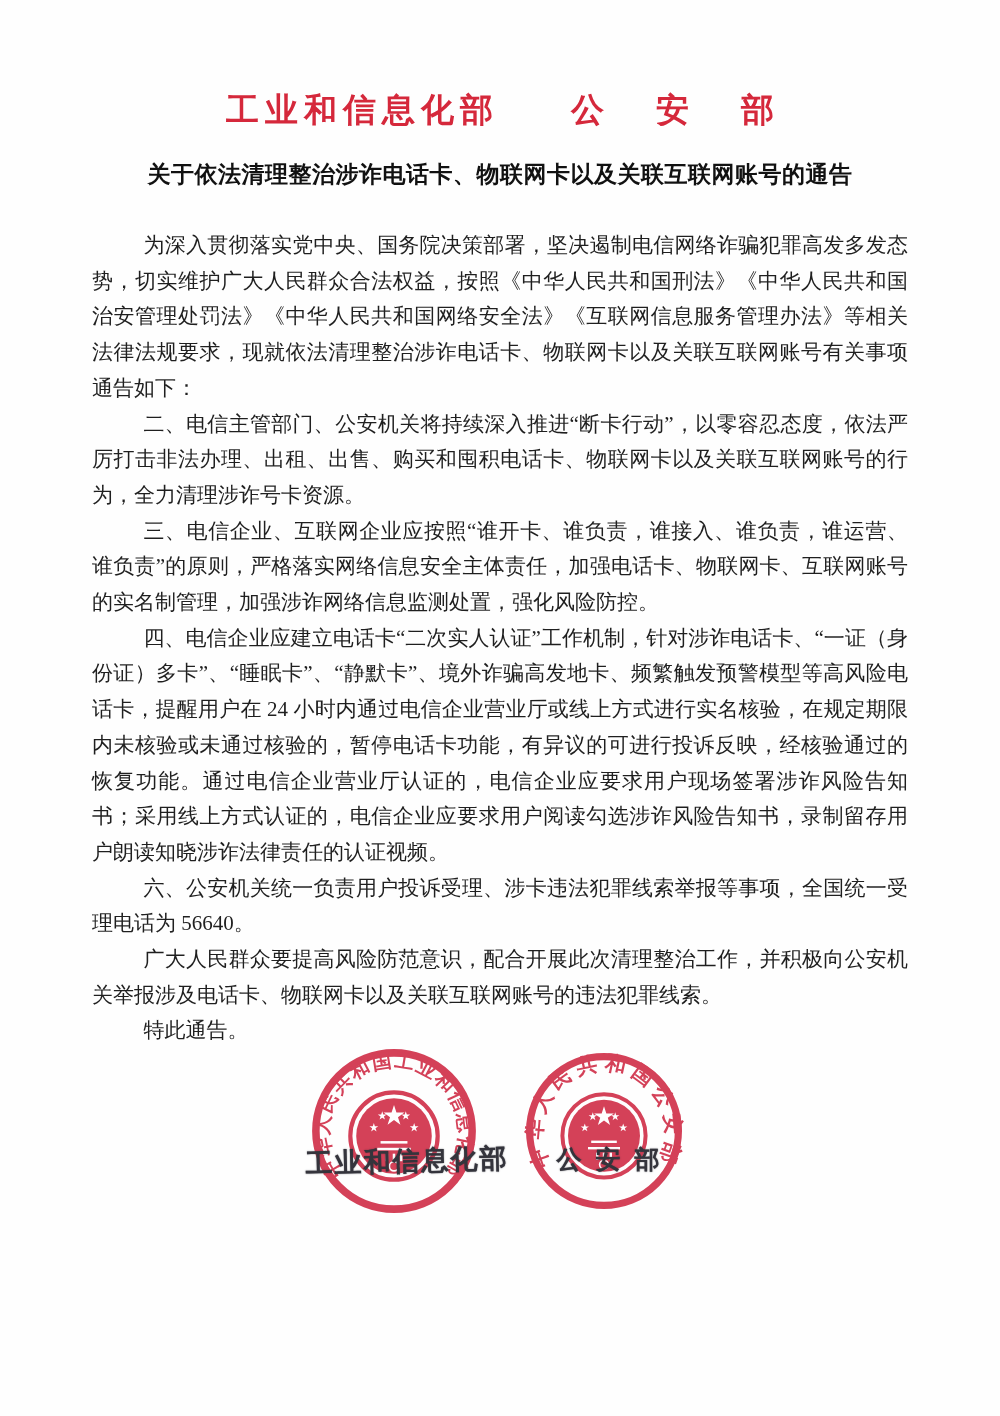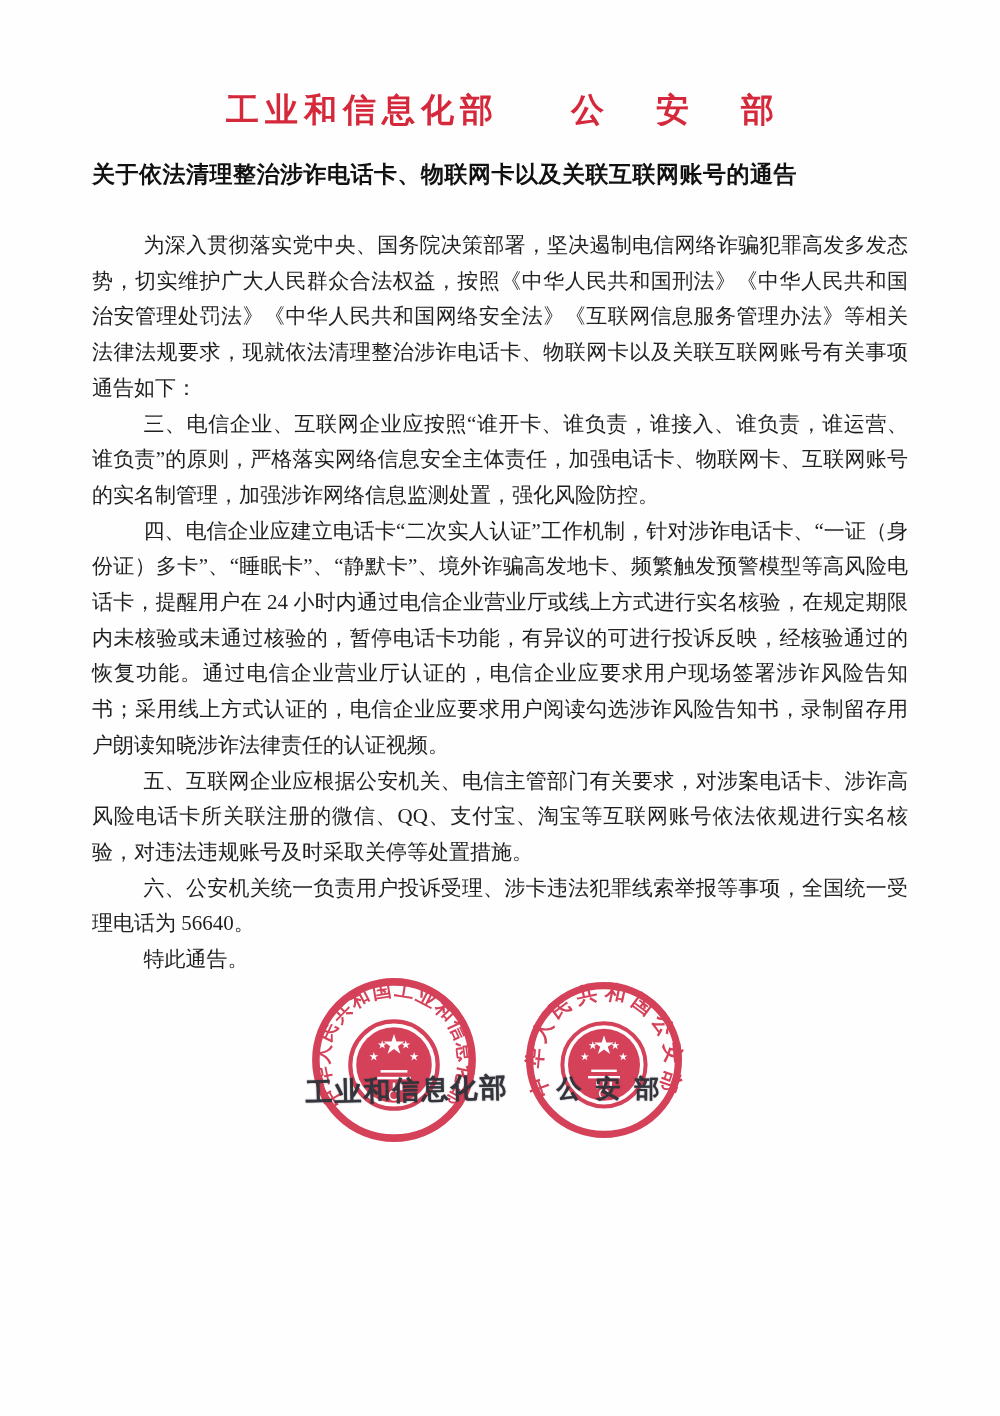--- a/index.html
+++ b/index.html
@@ -20,21 +20,21 @@
     color:#d5283b;
     font-weight:bold;
     font-size:33px;
     white-space:nowrap;
     margin-bottom:26px;
   }
   .authority-left{letter-spacing:6px;}
   .authority-right{letter-spacing:52px;margin-right:-52px;}
   .doc-title{
     margin:0 0 38px 0;
-    text-align:left;
+    text-align:center;
     font-size:23px;
     font-weight:bold;
     color:#111;
     letter-spacing:0.5px;
   }
   .doc-body{font-size:21px;line-height:35.7px;font-family:Liberation Serif, serif;}
   .doc-body p{
     margin:0;
     text-align:justify;
     text-indent:2.45em;
@@ -82,24 +82,25 @@
 
   <div class="authorities">
     <span class="authority-left">工业和信息化部</span>
     <span class="authority-right">公安部</span>
   </div>
 
   <h1 class="doc-title">关于依法清理整治涉诈电话卡、物联网卡以及关联互联网账号的通告</h1>
 
   <div class="doc-body">
     <p>为深入贯彻落实党中央、国务院决策部署，坚决遏制电信网络诈骗犯罪高发多发态势，切实维护广大人民群众合法权益，按照《中华人民共和国刑法》《中华人民共和国治安管理处罚法》《中华人民共和国网络安全法》《互联网信息服务管理办法》等相关法律法规要求，现就依法清理整治涉诈电话卡、物联网卡以及关联互联网账号有关事项通告如下：</p>
+    <p>二、电信主管部门、公安机关将持续深入推进“断卡行动”，以零容忍态度，依法严厉打击非法办理、出租、出售、购买和囤积电话卡、物联网卡以及关联互联网账号的行为，全力清理涉诈号卡资源。</p>
     <p>三、电信企业、互联网企业应按照“谁开卡、谁负责，谁接入、谁负责，谁运营、谁负责”的原则，严格落实网络信息安全主体责任，加强电话卡、物联网卡、互联网账号的实名制管理，加强涉诈网络信息监测处置，强化风险防控。</p>
     <p>四、电信企业应建立电话卡“二次实人认证”工作机制，针对涉诈电话卡、“一证（身份证）多卡”、“睡眠卡”、“静默卡”、境外诈骗高发地卡、频繁触发预警模型等高风险电话卡，提醒用户在 24 小时内通过电信企业营业厅或线上方式进行实名核验，在规定期限内未核验或未通过核验的，暂停电话卡功能，有异议的可进行投诉反映，经核验通过的恢复功能。通过电信企业营业厅认证的，电信企业应要求用户现场签署涉诈风险告知书；采用线上方式认证的，电信企业应要求用户阅读勾选涉诈风险告知书，录制留存用户朗读知晓涉诈法律责任的认证视频。</p>
-    <p>五、互联网企业应根据公安机关、电信主管部门有关要求，对涉案电话卡、涉诈高风险电话卡所关联注册的微信、QQ、支付宝、淘宝等互联网账号依法依规进行实名核验，对违法违规账号及时采取关停等处置措施。</p>
     <p>六、公安机关统一负责用户投诉受理、涉卡违法犯罪线索举报等事项，全国统一受理电话为 56640。</p>
+    <p>广大人民群众要提高风险防范意识，配合开展此次清理整治工作，并积极向公安机关举报涉及电话卡、物联网卡以及关联互联网账号的违法犯罪线索。</p>
     <p>特此通告。</p>
   </div>
 
   <div class="seals">
 
     <div class="seal seal-left">
       <svg viewBox="0 0 200 200" width="168" height="168">
         <defs>
           <path id="arcL" d="M 40,152 A 78,78 0 1 1 160,152" fill="none"></path>
         </defs>

